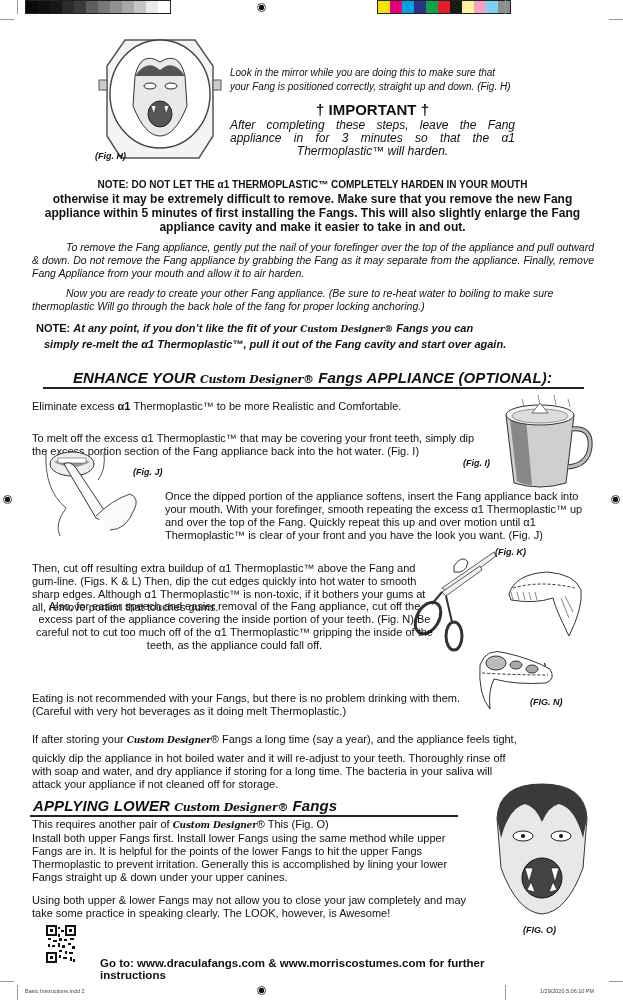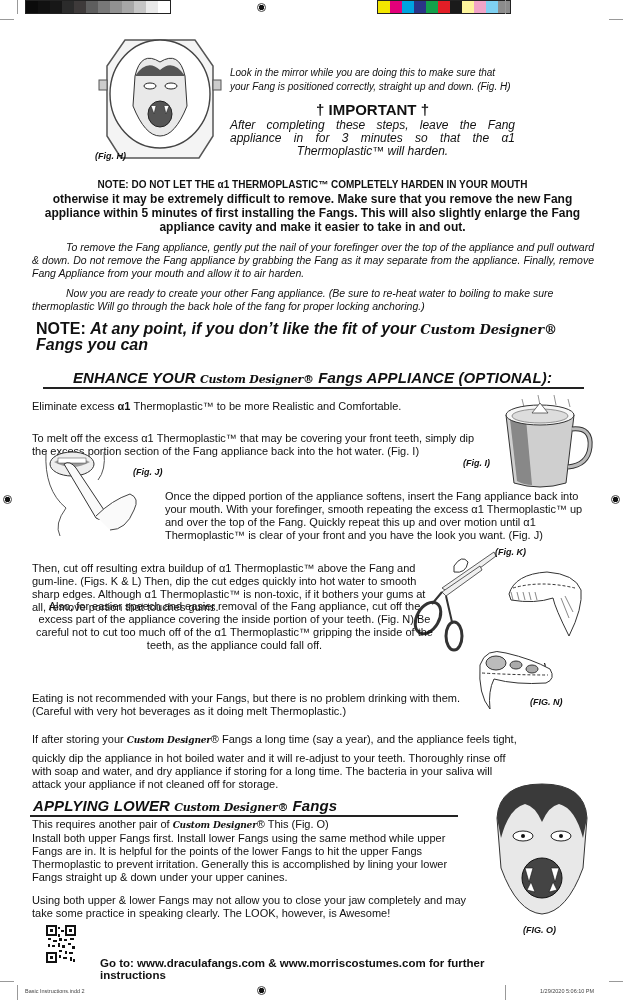--- a/index.html
+++ b/index.html
@@ -89,25 +89,26 @@
 
 <div class="abs center b" style="left:230px; top:101px; width:285px; font-size:15px;">† IMPORTANT †</div>
 <div class="abs p it justify" style="left:230px; top:119px; width:285px; font-size:12px; line-height:13px; text-align-last:center;">After completing these steps, leave the Fang appliance in for 3 minutes so that the α1 Thermoplastic™ will harden.</div>
 
 <div class="abs b center" style="left:30px; top:178px; width:565px; font-size:10px; line-height:14px;">NOTE: DO NOT LET THE α1 THERMOPLASTIC™ COMPLETELY HARDEN IN YOUR MOUTH</div>
 <div class="abs b center" style="left:30px; top:192px; width:565px; font-size:12px; line-height:14px;">otherwise it may be extremely difficult to remove. Make sure that you remove the new Fang appliance within 5 minutes of first installing the Fangs. This will also slightly enlarge the Fang appliance cavity and make it easier to take in and out.</div>
 
 <div class="abs p it justify" style="left:32px; top:241px; width:562px; font-size:10.5px; line-height:13px; text-indent:34px;">To remove the Fang appliance, gently put the nail of your forefinger over the top of the appliance and pull outward &amp; down. Do not remove the Fang appliance by grabbing the Fang as it may separate from the appliance. Finally, remove Fang Appliance from your mouth and allow it to air harden.</div>
 <div class="abs p it" style="left:32px; top:287px; width:562px; font-size:10.5px; line-height:13px; text-indent:34px;">Now you are ready to create your other Fang appliance. (Be sure to re-heat water to boiling to make sure thermoplastic Will go through the back hole of the fang for proper locking anchoring.)</div>
 
-<div class="abs b" style="left:36px; top:321px; width:560px; font-size:16px; line-height:15px;">
+<div class="abs b" style="left:36px; top:321px; width:560px; font-size:11px; line-height:15px;">
   <span>NOTE:</span>
   <span class="it">At any point, if you don’t like the fit of your</span>
   <span class="script">Custom Designer®</span>
   <span class="it">Fangs you can</span><br>
+  <span class="it" style="padding-left:8px;">simply re-melt the α1 Thermoplastic™, pull it out of the Fang cavity and start over again.</span>
 </div>
 
 <div class="abs section-title center" style="left:40px; top:369px; width:545px;">
   <span>ENHANCE YOUR</span>
   <span class="script" style="font-size:11px;">Custom Designer®</span>
   <span>Fangs APPLIANCE (OPTIONAL):</span>
 </div>
 <div class="section-rule" style="left:43px; top:387px; width:541px;"></div>
 
 <div class="abs p" style="left:32px; top:400px; width:440px;">

